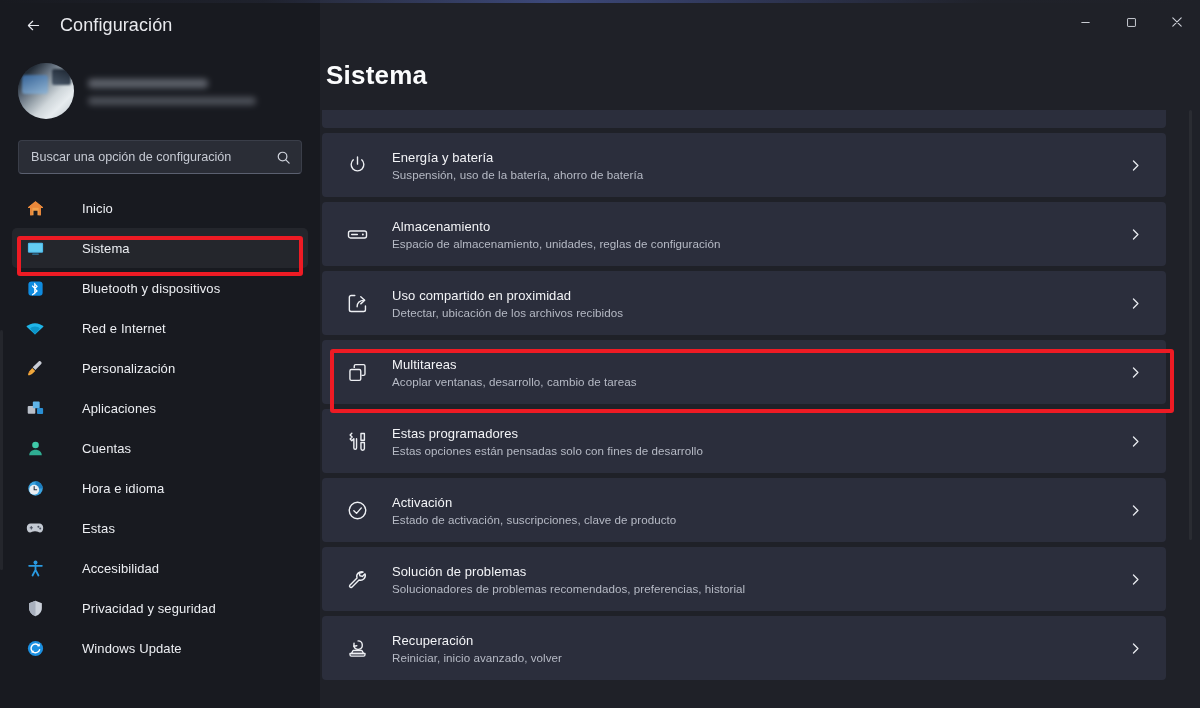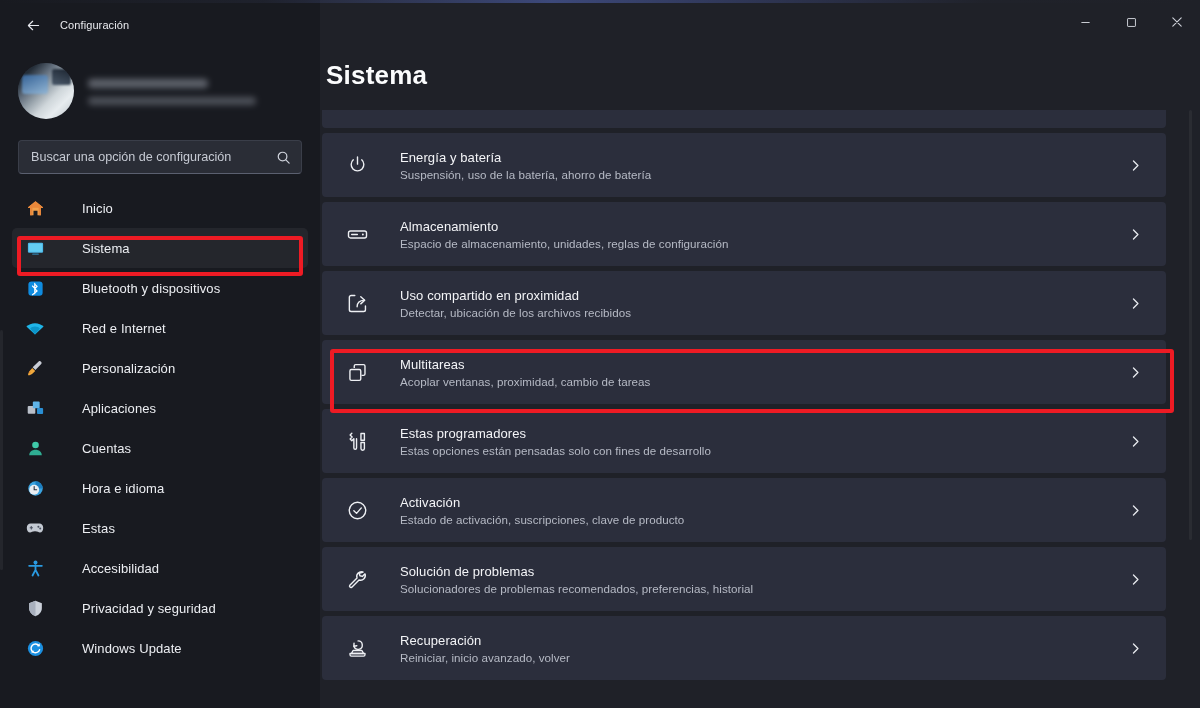--- a/index.html
+++ b/index.html
@@ -65,21 +65,21 @@
   }
   .back-btn {
     width: 34px; height: 32px;
     display: flex; align-items: center; justify-content: center;
     border-radius: 4px;
     cursor: pointer;
   }
   .back-btn svg { display: block; }
   .app-title {
     margin-left: 10px;
-    font-size: 11px;
+    font-size: 18px;
     color: #e9eaee;
     letter-spacing: .1px;
   }
 
   .winctrls {
     position: absolute;
     top: 0; right: 0;
     height: 46px;
     display: flex;
     z-index: 31;
@@ -272,21 +272,21 @@
     padding: 0 18px 0 22px;
     cursor: pointer;
   }
   .card-ico {
     width: 26px; height: 26px;
     flex: 0 0 26px;
     display: flex; align-items:center; justify-content:center;
     color: #eef0f4;
     margin-right: 22px;
   }
-  .card-text { flex: 1; display: flex; flex-direction: column; gap: 3px; margin-left: 8px; }
+  .card-text { flex: 1; display: flex; flex-direction: column; gap: 3px; }
   .card-title { font-size: 13px; color: #f3f4f7; letter-spacing: .1px; }
   .card-sub { font-size: 11.6px; color: #b6bac5; letter-spacing: .05px; }
   .card-chev { color: #e8eaef; display:flex; padding-right: 6px; }
 
   .main-scrollbar {
     position: absolute;
     right: 8px; top: 110px;
     width: 3px; height: 430px;
     background: rgba(255,255,255,.05);
     border-radius: 2px;
@@ -528,21 +528,21 @@
 
         <div class="card">
           <span class="card-ico">
             <svg width="23" height="23" viewBox="0 0 24 24" fill="none" stroke="currentColor" stroke-width="1.45" stroke-linejoin="round">
               <path d="M8.6 7.4V5.3a1.5 1.5 0 0 1 1.5-1.5h8.2a1.5 1.5 0 0 1 1.5 1.5v8.2a1.5 1.5 0 0 1-1.5 1.5h-2.1"></path>
               <rect x="4.1" y="8.9" width="11.3" height="11.3" rx="1.5"></rect>
             </svg>
           </span>
           <span class="card-text">
             <span class="card-title">Multitareas</span>
-            <span class="card-sub">Acoplar ventanas, proximidad, cambio de tareas</span>
+            <span class="card-sub">Acoplar ventanas, desarrollo, cambio de tareas</span>
           </span>
           <span class="card-chev">
             <svg width="13" height="13" viewBox="0 0 16 16" fill="none" stroke="currentColor" stroke-width="1.6" stroke-linecap="round" stroke-linejoin="round">
                 <path d="M5.5 2.5 11 8l-5.5 5.5"></path>
               </svg>
           </span>
         </div>
 
         <div class="card">
           <span class="card-ico">

